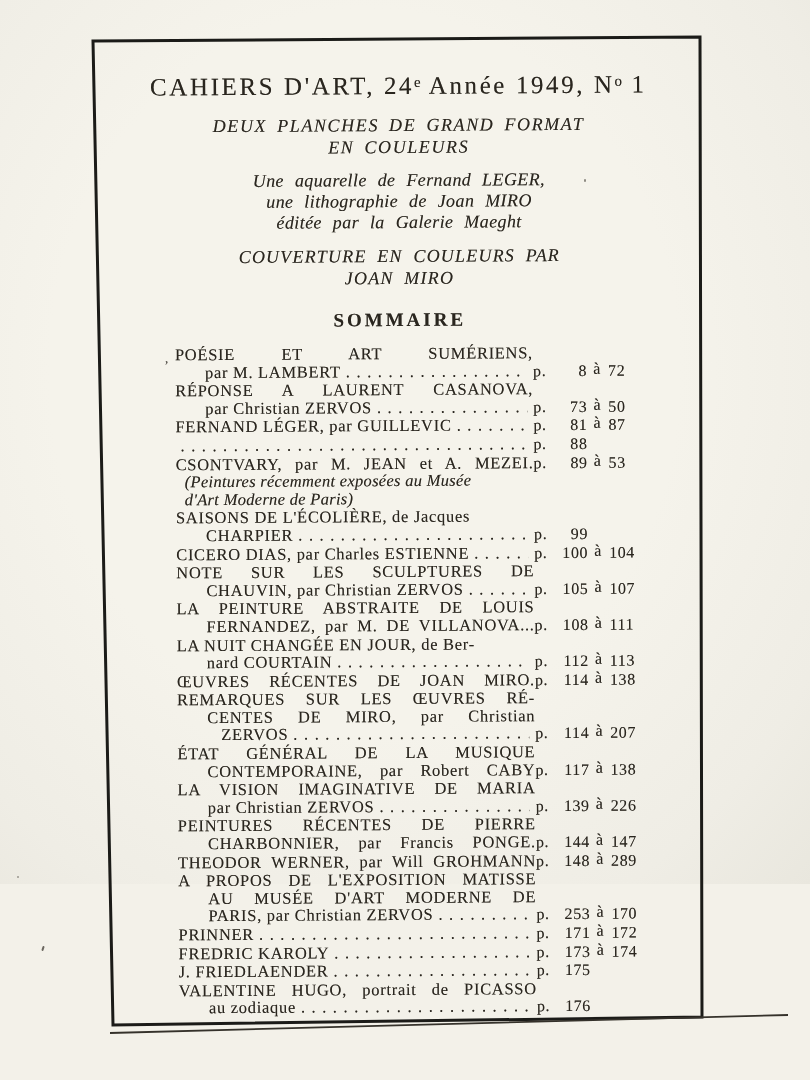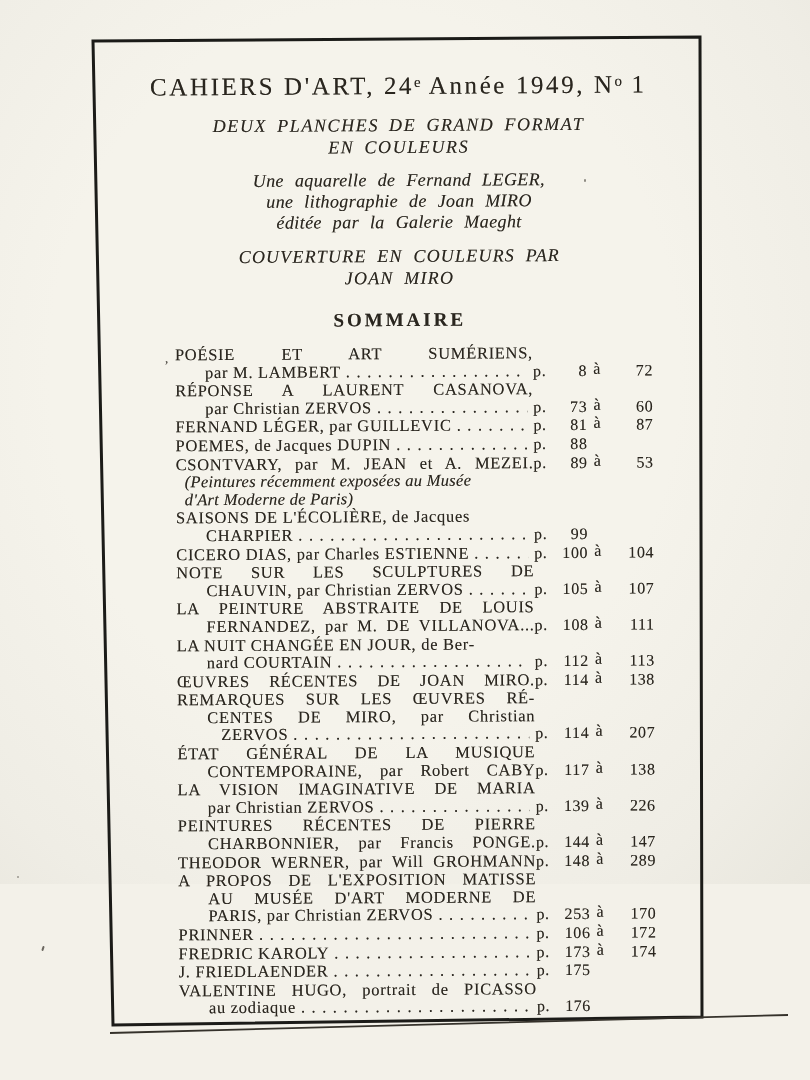--- a/index.html
+++ b/index.html
@@ -45,21 +45,21 @@
   .it{font-style:italic;letter-spacing:.3px;}
   .ind1{padding-left:30px;}
   .ind2{padding-left:44px;}
   .indp{padding-left:9px;}
   .leader{flex:1;overflow:hidden;white-space:nowrap;margin:0 6px 0 5px;letter-spacing:1.2px;}
   .leader::after{content:". . . . . . . . . . . . . . . . . . . . . . . . . . . . . . . . . . . . . . . . . . . . . . . . . . . .";}
   .pages{display:flex;align-items:baseline;width:120px;flex:none;font-size:16px;letter-spacing:.6px;}
   .p-ab{width:20px;}
   .p-start{width:34px;text-align:right;}
   .p-sep{width:20px;text-align:center;position:relative;top:-2px;}
-  .p-end{flex:1;text-align:right;padding-left:1px;}
+  .p-end{flex:1;text-align:left;padding-left:1px;}
   .premark{position:absolute;left:-10px;top:3px;font-size:13px;opacity:.85;}
 </style>
 </head>
 <body>
 
 <div class="photo">
 
   <svg class="frame-svg" width="810" height="1080" viewBox="0 0 810 1080">
     <polygon points="93,41 700,37 702,1017 113,1025" fill="none" stroke="#1b1b18" stroke-width="3"></polygon>
     <line x1="110" y1="1033" x2="788" y2="1015" stroke="#35322b" stroke-width="1.8"></line>
@@ -116,39 +116,38 @@
             <span class="t">RÉPONSE A LAURENT CASANOVA,</span>
             <span class="pages"></span>
           </div>
           <div class="line">
             <span class="t ind1">par Christian ZERVOS</span>
             <span class="leader"></span>
             <span class="pages">
               <span class="p-ab">p.</span>
               <span class="p-start">73</span>
               <span class="p-sep">à</span>
-              <span class="p-end">60</span>
+              <span class="p-end">50</span>
             </span>
           </div>
         </div>
         <div class="entry">
           <div class="line">
             <span class="t">FERNAND LÉGER, par GUILLEVIC</span>
             <span class="leader"></span>
             <span class="pages">
               <span class="p-ab">p.</span>
               <span class="p-start">81</span>
               <span class="p-sep">à</span>
               <span class="p-end">87</span>
             </span>
           </div>
         </div>
         <div class="entry">
           <div class="line">
-            <span class="t">POEMES, de Jacques DUPIN</span>
             <span class="leader"></span>
             <span class="pages">
               <span class="p-ab">p.</span>
               <span class="p-start">88</span>
             </span>
           </div>
         </div>
         <div class="entry">
           <div class="line just">
             <span class="t">CSONTVARY, par M. JEAN et A. MEZEI.</span>
@@ -344,21 +343,21 @@
               <span class="p-end">170</span>
             </span>
           </div>
         </div>
         <div class="entry">
           <div class="line">
             <span class="t">PRINNER</span>
             <span class="leader"></span>
             <span class="pages">
               <span class="p-ab">p.</span>
-              <span class="p-start">106</span>
+              <span class="p-start">171</span>
               <span class="p-sep">à</span>
               <span class="p-end">172</span>
             </span>
           </div>
         </div>
         <div class="entry">
           <div class="line">
             <span class="t">FREDRIC KAROLY</span>
             <span class="leader"></span>
             <span class="pages">

